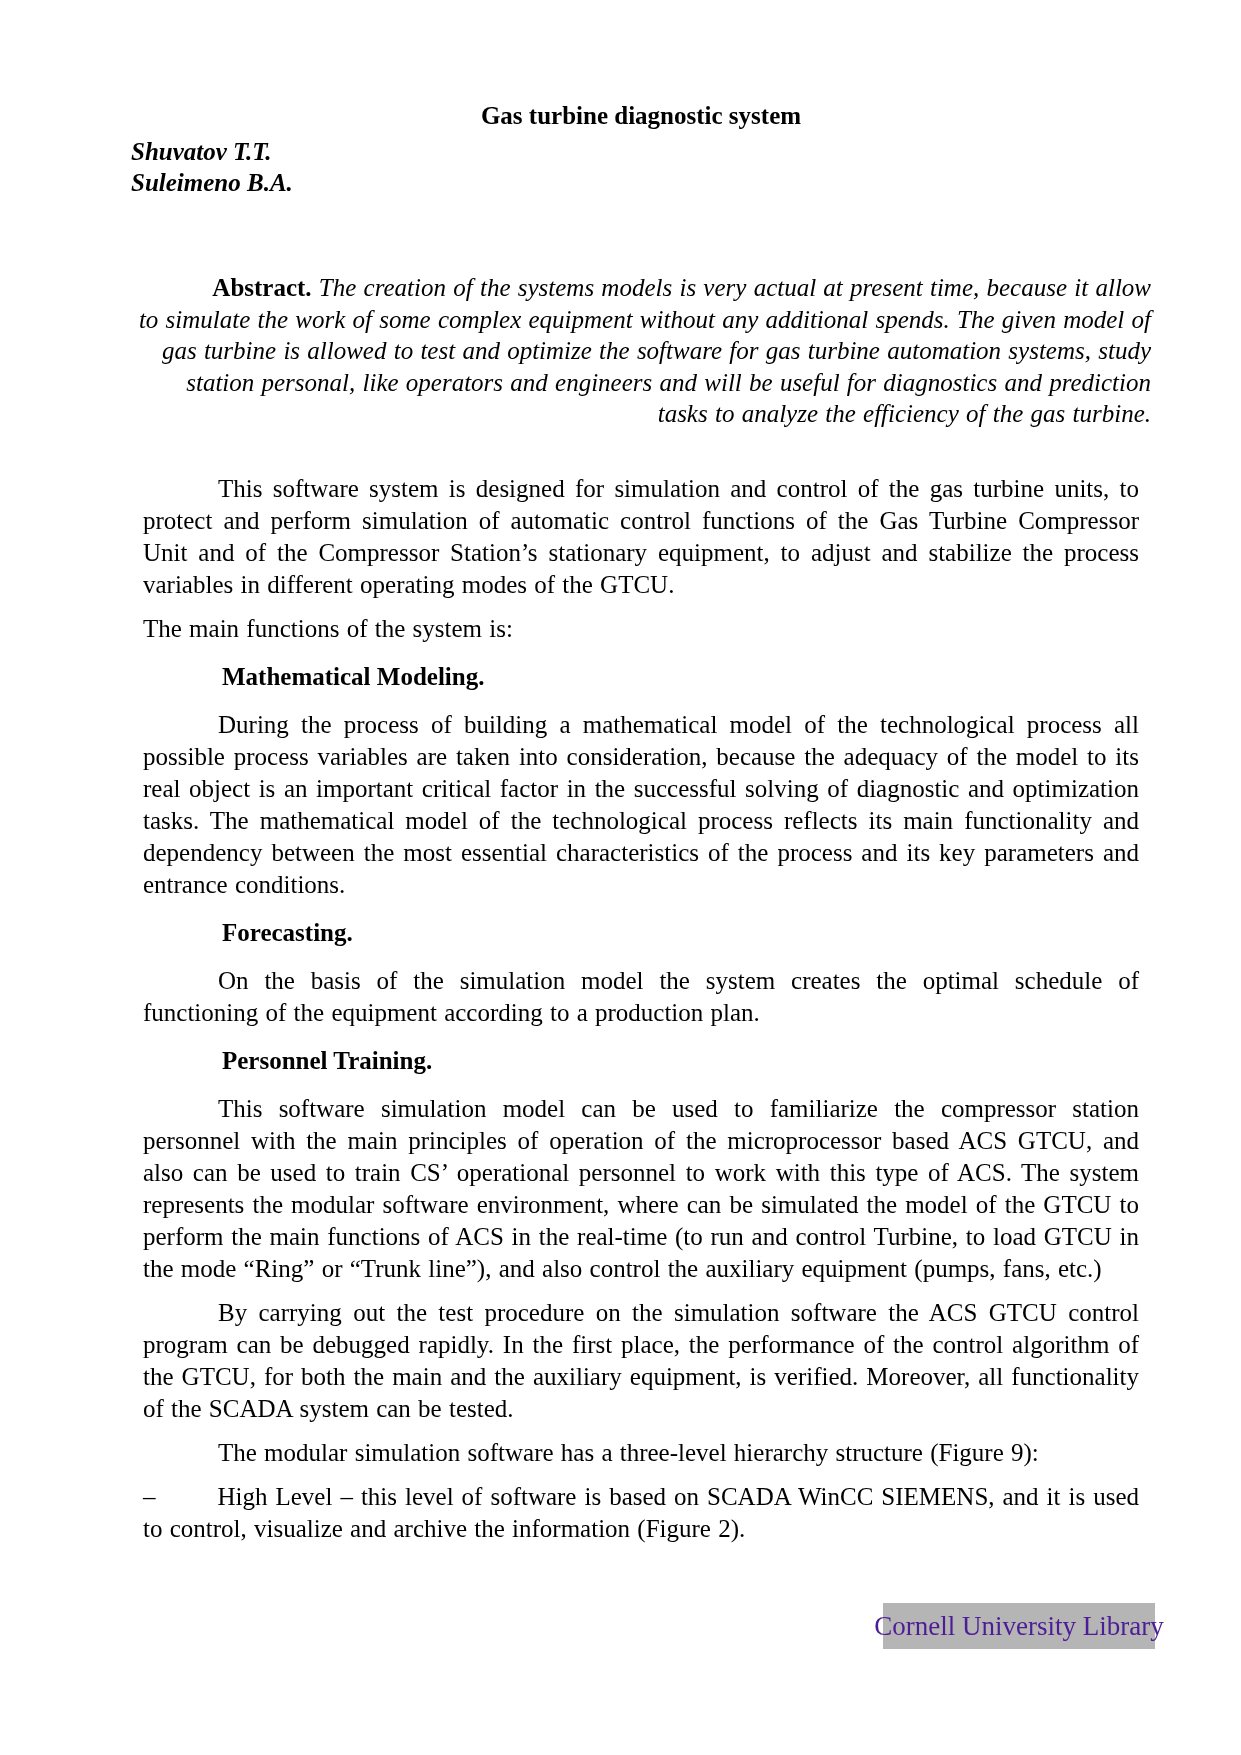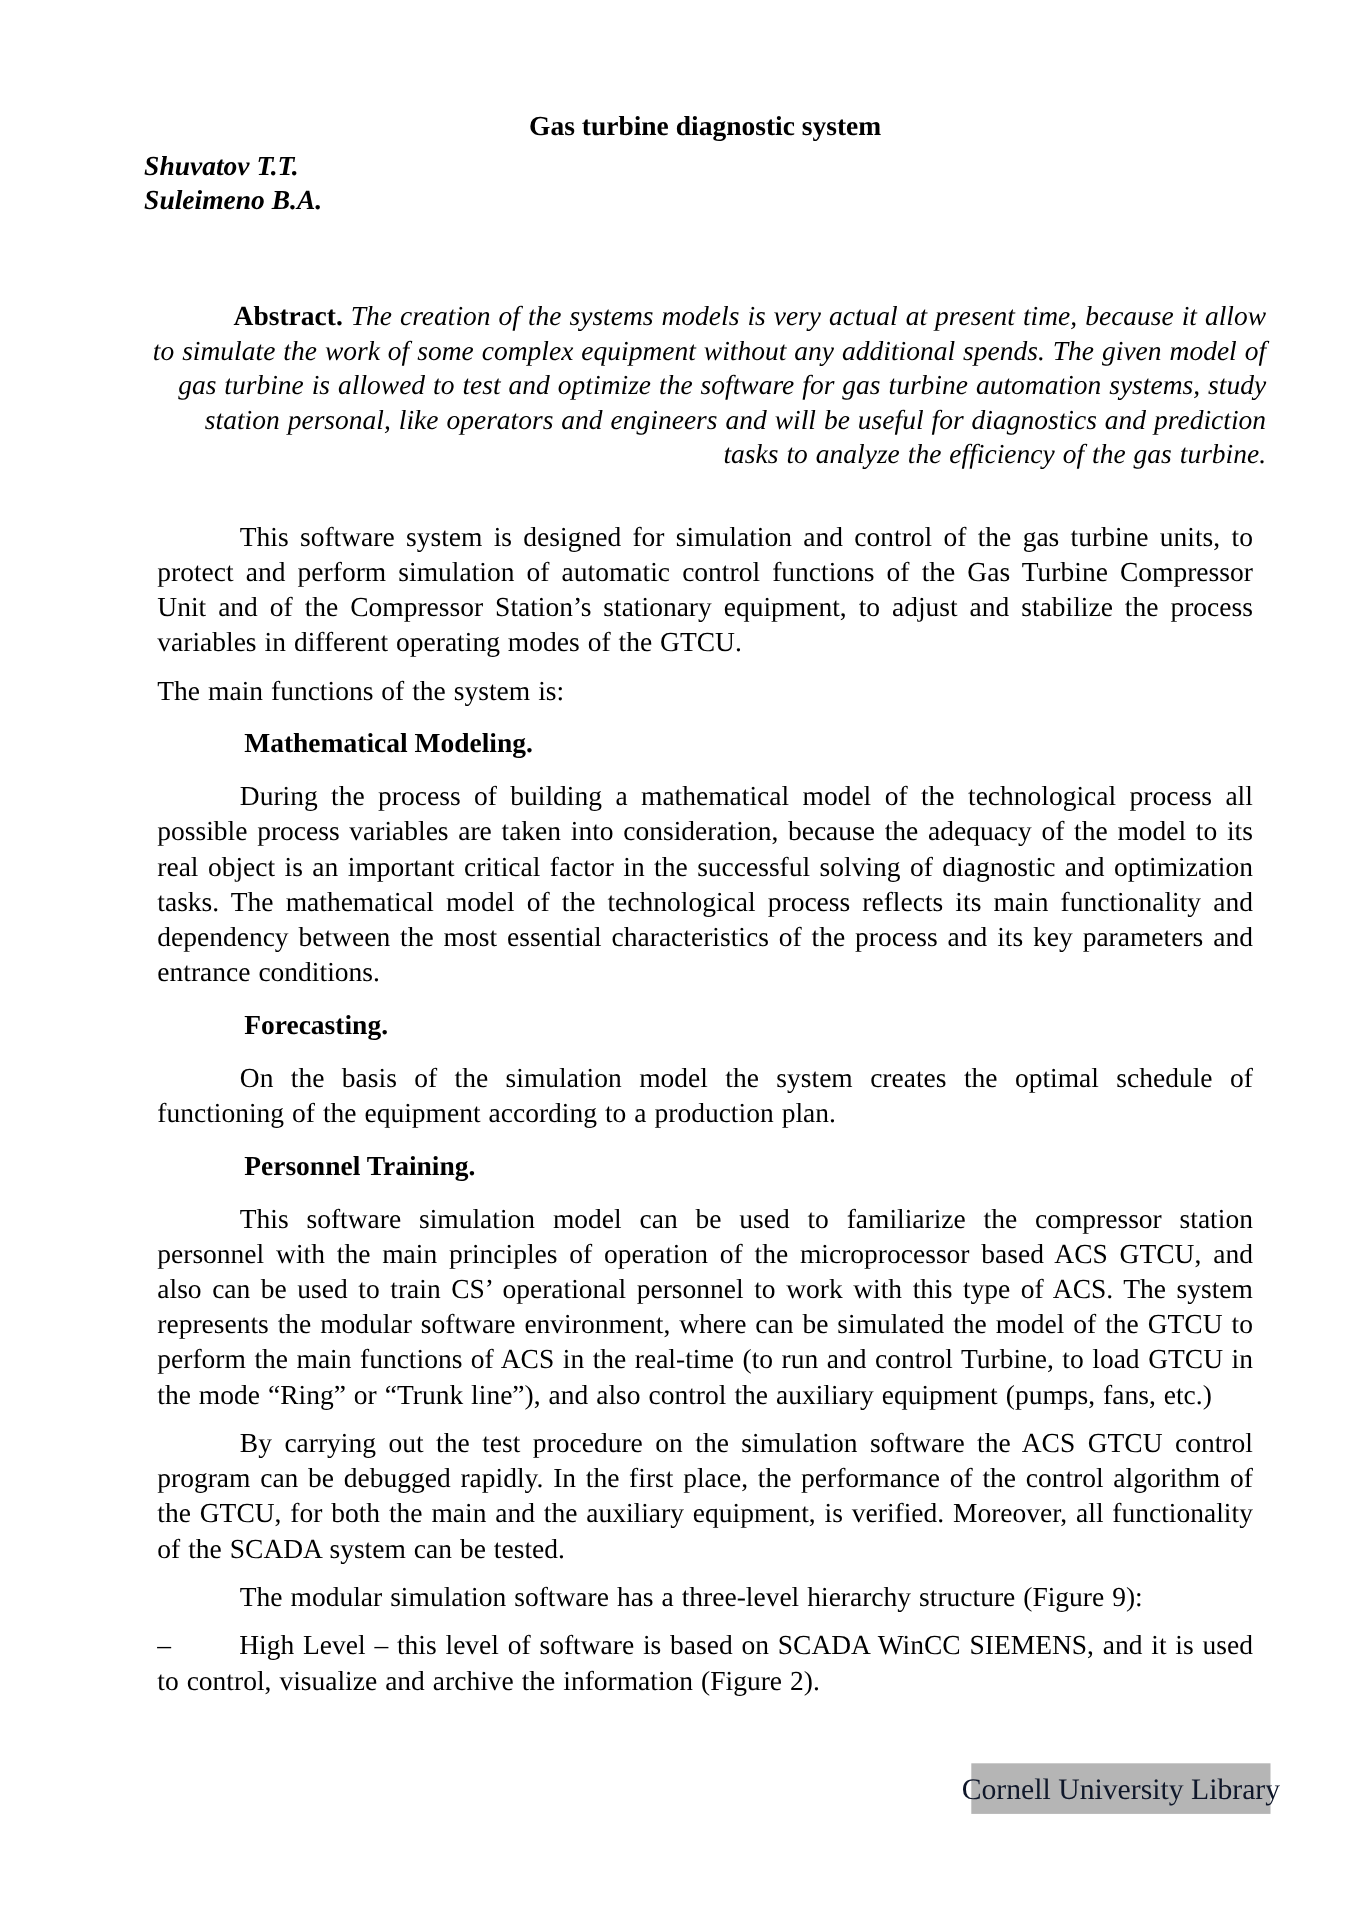--- a/index.html
+++ b/index.html
@@ -111,15 +111,15 @@
       <p class="body-par">During the process of building a mathematical model of the technological process all possible process variables are taken into consideration, because the adequacy of the model to its real object is an important critical factor in the successful solving of diagnostic and optimization tasks. The mathematical model of the technological process reflects its main functionality and dependency between the most essential characteristics of the process and its key parameters and entrance conditions.</p>
       <p class="heading">Forecasting.</p>
       <p class="body-par">On the basis of the simulation model the system creates the optimal schedule of functioning of the equipment according to a production plan.</p>
       <p class="heading">Personnel Training.</p>
       <p class="body-par">This software simulation model can be used to familiarize the compressor station personnel with the main principles of operation of the microprocessor based ACS GTCU, and also can be used to train CS’ operational personnel to work with this type of ACS. The system represents the modular software environment, where can be simulated the model of the GTCU to perform the main functions of ACS in the real-time (to run and control Turbine, to load GTCU in the mode “Ring” or “Trunk line”), and also control the auxiliary equipment (pumps, fans, etc.)</p>
       <p class="body-par">By carrying out the test procedure on the simulation software the ACS GTCU control program can be debugged rapidly. In the first place, the performance of the control algorithm of the GTCU, for both the main and the auxiliary equipment, is verified. Moreover, all functionality of the SCADA system can be tested.</p>
       <p class="body-par">The modular simulation software has a three-level hierarchy structure (Figure 9):</p>
       <p class="body-par list-par"><span>–</span><span class="tab"></span><span>High Level – this level of software is based on SCADA WinCC SIEMENS, and it is used to control, visualize and archive the information (Figure 2).</span></p>
     </div>
 
-  <div class="watermark" style="background: rgb(181, 181, 181); color: #0f172a;">Cornell University Library</div>
+  <div class="watermark" style="background: rgb(181, 181, 181); color: #4c1d95;">Cornell University Library</div>
 
 </div>
 
 </body></html>

